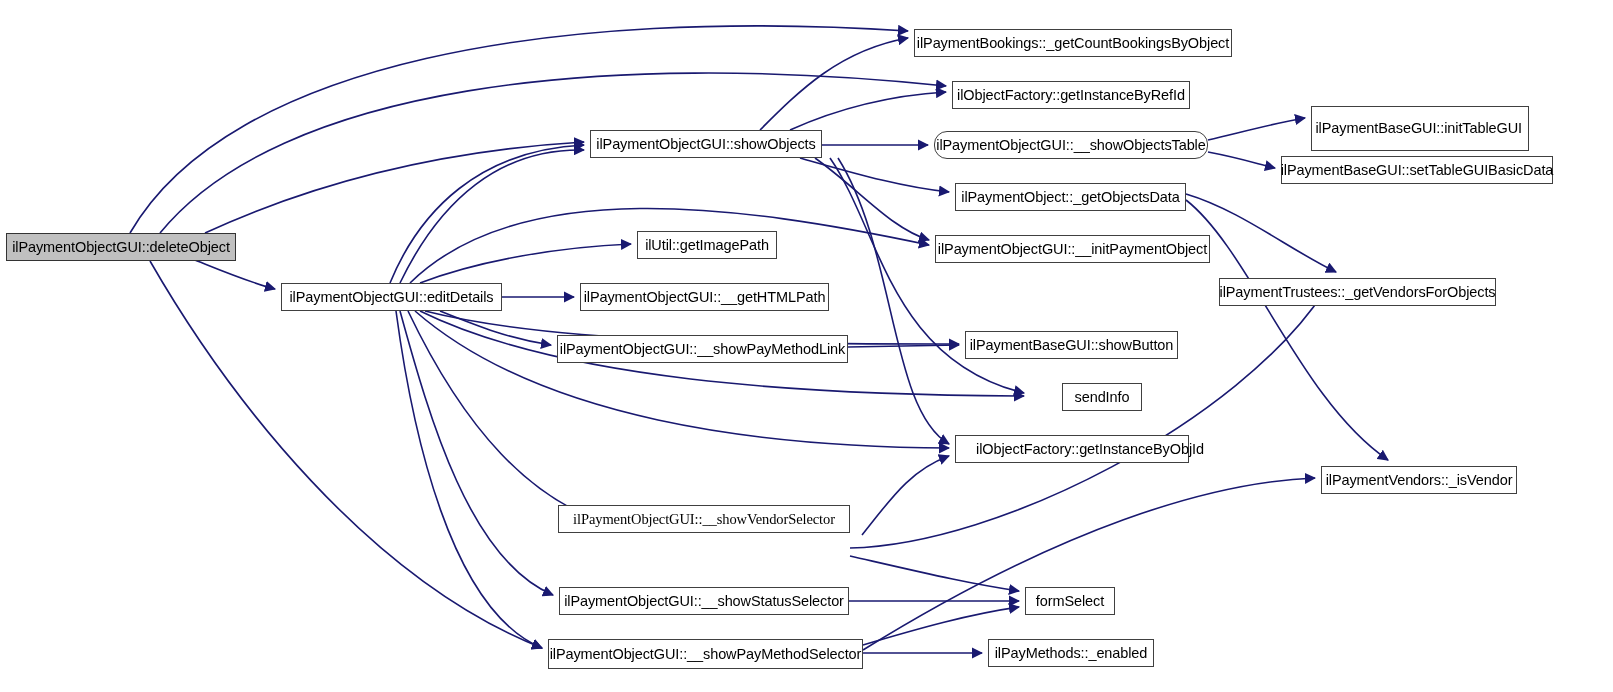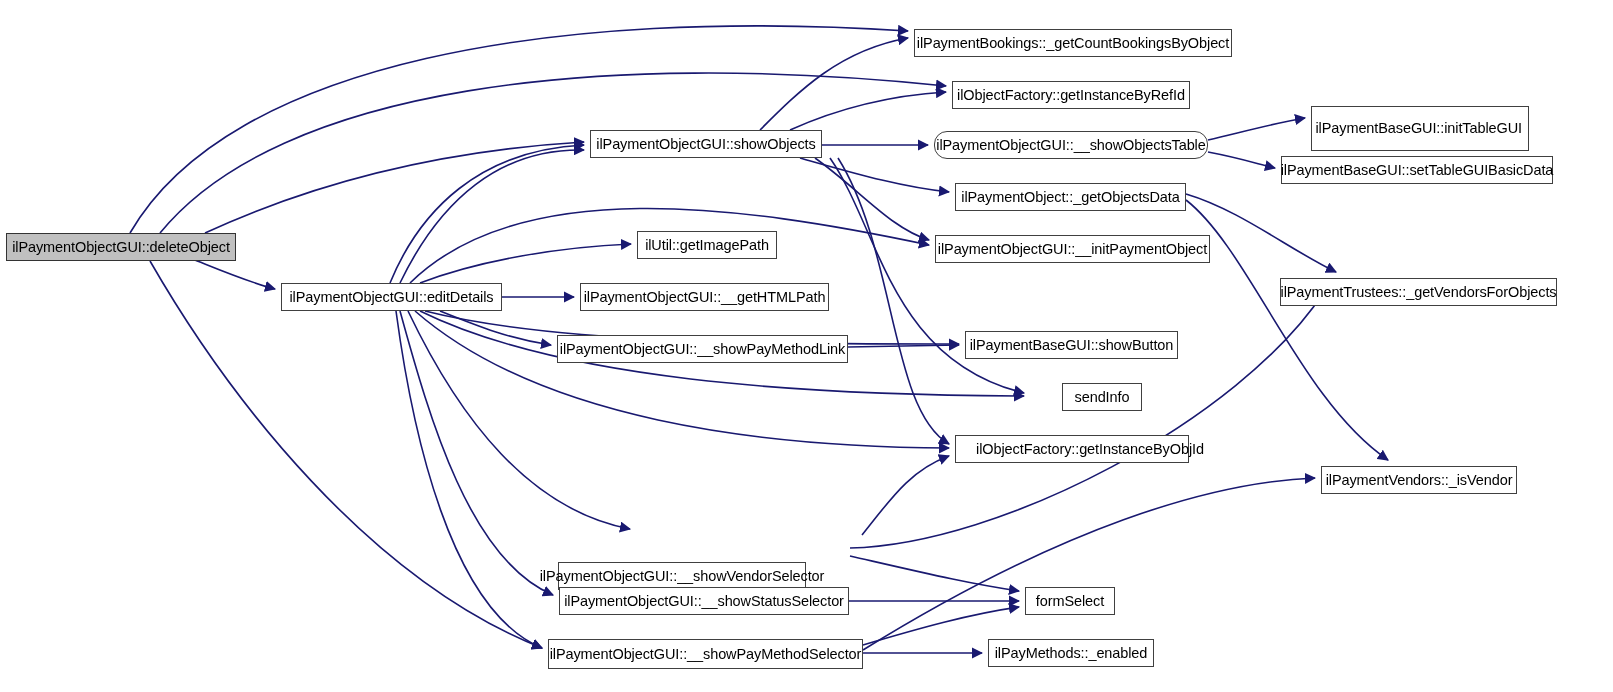--- a/index.html
+++ b/index.html
@@ -151,21 +151,21 @@
   </div>
 
   <div class="node" style="left:580px; top:283px; width:249px; height:28px;">
     <span class="node-label">ilPaymentObjectGUI::__getHTMLPath</span>
   </div>
 
   <div class="node" style="left:557px; top:335px; width:291px; height:28px;">
     <span class="node-label">ilPaymentObjectGUI::__showPayMethodLink</span>
   </div>
 
-  <div class="node" style="left:558px; top:562px; width:248px; height:28px;">
+  <div class="node" style="left:558px; top:505px; width:292px; height:28px;font-family:Liberation Serif, serif;">
     <span class="node-label">ilPaymentObjectGUI::__showVendorSelector</span>
   </div>
 
   <div class="node" style="left:559px; top:587px; width:290px; height:28px;">
     <span class="node-label">ilPaymentObjectGUI::__showStatusSelector</span>
   </div>
 
   <div class="node" style="left:548px; top:639px; width:315px; height:30px;">
     <span class="node-label">ilPaymentObjectGUI::__showPayMethodSelector</span>
   </div>
@@ -211,21 +211,21 @@
   </div>
 
   <div class="node" style="left:1311px; top:106px; width:218px; height:45px;justify-content:flex-end;">
     <span class="node-label">ilPaymentBaseGUI::initTableGUI</span>
   </div>
 
   <div class="node" style="left:1281px; top:156px; width:272px; height:28px;">
     <span class="node-label">ilPaymentBaseGUI::setTableGUIBasicData</span>
   </div>
 
-  <div class="node" style="left:1280px; top:278px; width:277px; height:28px;">
+  <div class="node" style="left:1219px; top:278px; width:277px; height:28px;">
     <span class="node-label">ilPaymentTrustees::_getVendorsForObjects</span>
   </div>
 
   <div class="node" style="left:1321px; top:466px; width:196px; height:28px;">
     <span class="node-label">ilPaymentVendors::_isVendor</span>
   </div>
 
 </div>
 
 </body></html>

